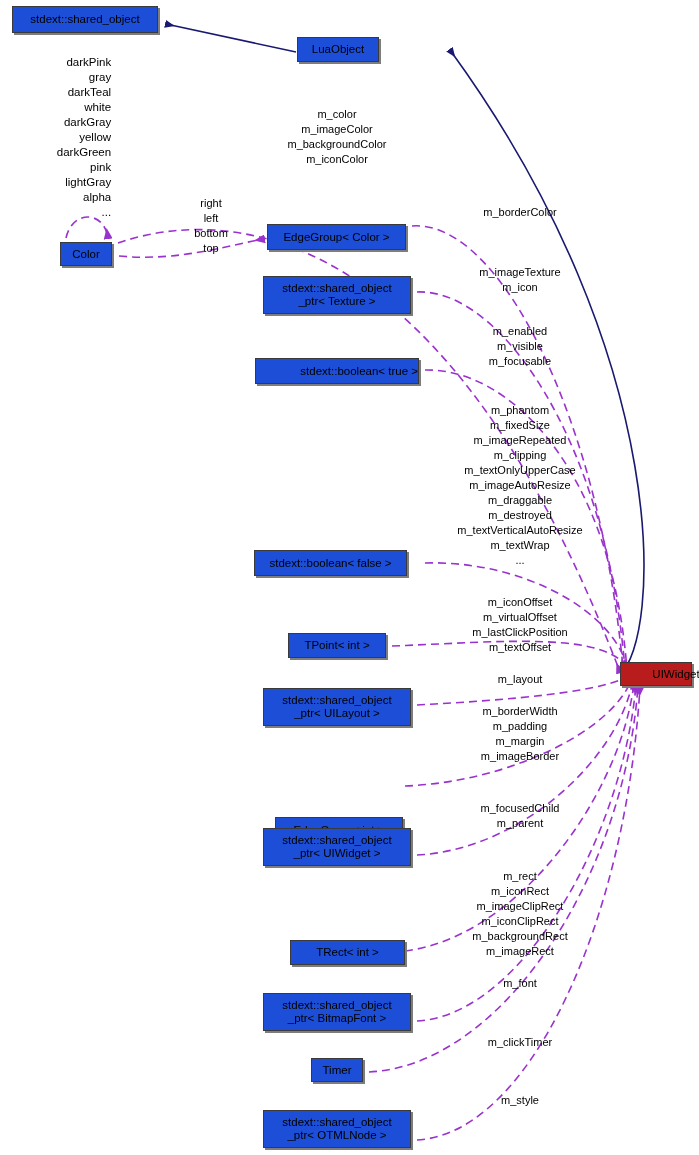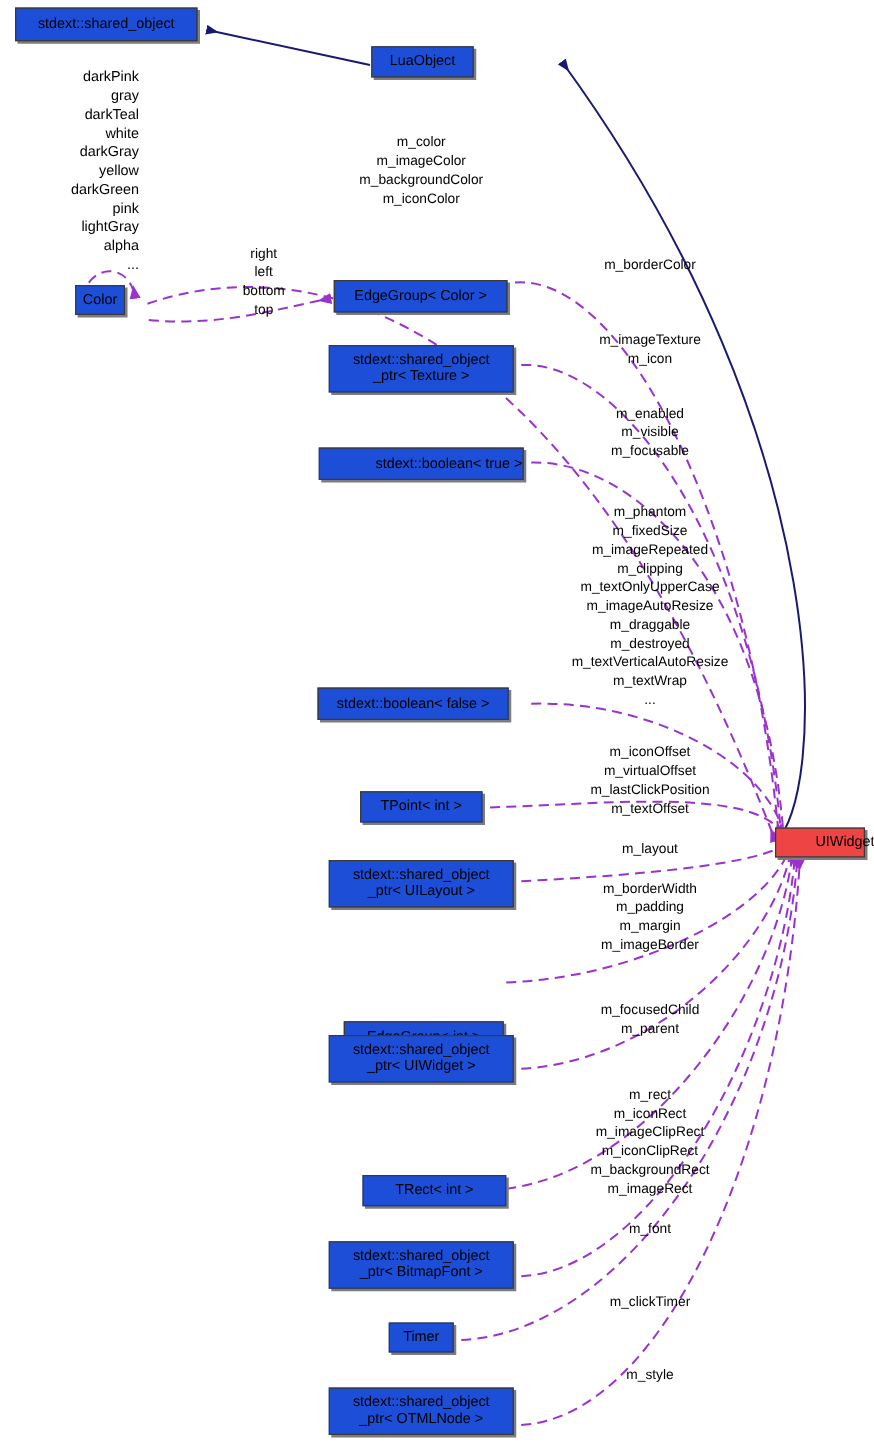--- a/index.html
+++ b/index.html
@@ -16,21 +16,21 @@
     border:1px solid #3a3a3a;
     background:#1d4ed8;
     box-shadow:2px 2px 0 #7d7d7d;
     display:flex;align-items:center;justify-content:center;
     text-align:center;
     font-size:11.5px;color:#000;
     line-height:13px;
     letter-spacing:0px;
     white-space:pre;
   }
-  .node.focus{background:#ef4444;padding-left:40px;}
+  .node.focus{background:#b91c1c;padding-left:40px;}
   .node .txt{display:block;}
 
   .edgelabel{
     position:absolute;
     font-size:11px;line-height:15px;color:#000;
     text-align:center;white-space:pre;
     transform:translateX(-50%);
   }
   .colorlist{
     position:absolute;font-size:11.5px;line-height:15px;color:#000;
@@ -132,21 +132,21 @@
 m_backgroundRect
 m_imageRect</div>
       <div class="edgelabel" style="left: 520px; top: 976px;">m_font</div>
       <div class="edgelabel" style="left: 520px; top: 1035px;">m_clickTimer</div>
       <div class="edgelabel" style="left: 520px; top: 1093px;">m_style</div>
     </div>
 
   <div id="nodes">
       <div class="node" style="left: 12px; top: 6px; width: 146px; height: 27px;"><span class="txt">stdext::shared_object</span></div>
       <div class="node" style="left: 297px; top: 37px; width: 82px; height: 25px;"><span class="txt">LuaObject</span></div>
-      <div class="node" style="left: 60px; top: 228px; width: 40px; height: 24px;"><span class="txt">Color</span></div>
+      <div class="node" style="left: 60px; top: 242px; width: 52px; height: 24px;"><span class="txt">Color</span></div>
       <div class="node" style="left: 267px; top: 224px; width: 139px; height: 26px;"><span class="txt">EdgeGroup&lt; Color &gt;</span></div>
       <div class="node" style="left: 263px; top: 276px; width: 148px; height: 38px;"><span class="txt">stdext::shared_object
 _ptr&lt; Texture &gt;</span></div>
       <div class="node" style="left: 255px; top: 358px; width: 164px; height: 26px; justify-content: flex-end;"><span class="txt">stdext::boolean&lt; true &gt;</span></div>
       <div class="node" style="left: 254px; top: 550px; width: 153px; height: 26px;"><span class="txt">stdext::boolean&lt; false &gt;</span></div>
       <div class="node" style="left: 288px; top: 633px; width: 98px; height: 25px;"><span class="txt">TPoint&lt; int &gt;</span></div>
       <div class="node" style="left: 263px; top: 688px; width: 148px; height: 38px;"><span class="txt">stdext::shared_object
 _ptr&lt; UILayout &gt;</span></div>
       <div class="node" style="left: 275px; top: 817px; width: 128px; height: 26px;"><span class="txt">EdgeGroup&lt; int &gt;</span></div>
       <div class="node" style="left: 263px; top: 828px; width: 148px; height: 38px;"><span class="txt">stdext::shared_object

